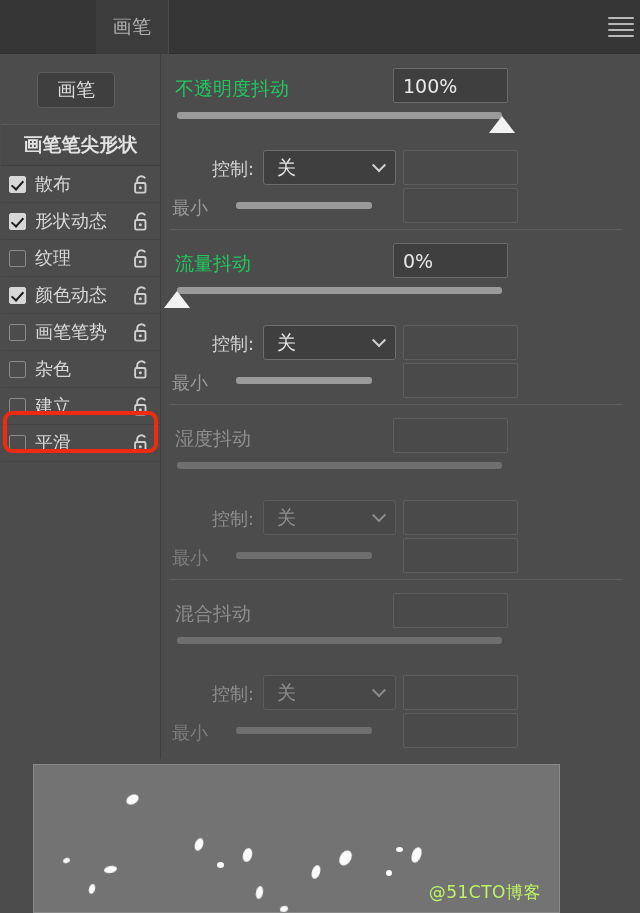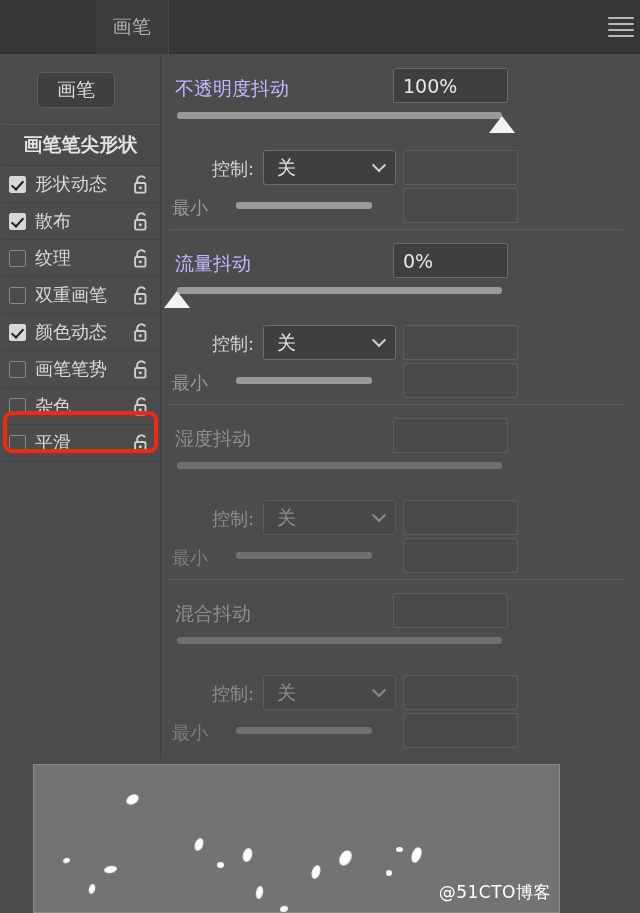--- a/index.html
+++ b/index.html
@@ -85,21 +85,21 @@
     background: #3f3f3f;
   }
 
   
   .content { position: absolute; left: 161px; top: 54px; width: 479px; height: 705px; }
   .section { position: absolute; left: 0; width: 479px; }
   .sec-sep {
     position: absolute; left: 9px; width: 452px; height: 1px; background: #5c5c5c;
   }
   .sec-title {
-    position: absolute; left: 14px; font-size: 19px; color: #c4b5fd; white-space: nowrap;
+    position: absolute; left: 14px; font-size: 19px; color: #22c55e; white-space: nowrap;
   }
   .val-box {
     position: absolute; height: 35px; background: #3f3f3f;
     border: 1px solid #6a6a6a; border-radius: 2px;
     display: flex; align-items: center; padding-left: 9px;
     color: #e8e8e8; font-size: 19px;
   }
   .val-box.empty { background: #4a4a4a; border-color: #5d5d5d; }
   .track {
     position: absolute; height: 7px; border-radius: 3px; background: #9a9a9a;
@@ -141,22 +141,22 @@
   .preview {
     position: absolute; left: 33px; top: 764px; width: 527px; height: 149px;
     background: #737373; border: 1px solid #8a8a8a;
     overflow: hidden;
   }
   .dab {
     position: absolute; background: #fbfbfb; border-radius: 50%;
     filter: blur(0.7px);
   }
   .watermark {
-    position: absolute; right: 8px; bottom: 8px;
-    font-size: 17px; color: #ffffff; letter-spacing: .5px;
+    position: absolute; right: 18px; bottom: 8px;
+    font-size: 17px; color: #bef264; letter-spacing: .5px;
   }
   .bottom-bg {
     position: absolute; left: 0; top: 759px; width: 640px; height: 154px;
     background: #4c4c4c;
   }
 </style>
 </head>
 <body>
 
 <div id="app">
@@ -177,75 +177,75 @@
   <div class="sidebar">
     <div class="brush-btn">
       <span>画笔</span>
     </div>
     <div class="tip-shape">
       <span>画笔笔尖形状</span>
     </div>
     <div class="opt-list" id="opt-list">
         <div class="opt-row checked">
           <span class="cb"></span>
+          <span class="lbl">散布</span>
+          <span class="lock"><svg viewBox="0 0 19 21" width="19" height="21">
+              <path d="M5.2 9.2V6.0a4.3 4.3 0 0 1 8.0-1.6" fill="none" stroke="#cfcfcf" stroke-width="1.9"></path>
+              <rect x="3.1" y="9.0" width="10.4" height="9.6" rx="1.4" fill="none" stroke="#cfcfcf" stroke-width="1.9"></rect>
+              <circle cx="8.3" cy="13.7" r="1.5" fill="#cfcfcf"></circle>
+            </svg></span>
+        </div>
+        <div class="opt-row checked">
+          <span class="cb"></span>
           <span class="lbl">形状动态</span>
           <span class="lock"><svg viewBox="0 0 19 21" width="19" height="21">
               <path d="M5.2 9.2V6.0a4.3 4.3 0 0 1 8.0-1.6" fill="none" stroke="#cfcfcf" stroke-width="1.9"></path>
               <rect x="3.1" y="9.0" width="10.4" height="9.6" rx="1.4" fill="none" stroke="#cfcfcf" stroke-width="1.9"></rect>
               <circle cx="8.3" cy="13.7" r="1.5" fill="#cfcfcf"></circle>
             </svg></span>
         </div>
+        <div class="opt-row">
+          <span class="cb"></span>
+          <span class="lbl">纹理</span>
+          <span class="lock"><svg viewBox="0 0 19 21" width="19" height="21">
+              <path d="M5.2 9.2V6.0a4.3 4.3 0 0 1 8.0-1.6" fill="none" stroke="#cfcfcf" stroke-width="1.9"></path>
+              <rect x="3.1" y="9.0" width="10.4" height="9.6" rx="1.4" fill="none" stroke="#cfcfcf" stroke-width="1.9"></rect>
+              <circle cx="8.3" cy="13.7" r="1.5" fill="#cfcfcf"></circle>
+            </svg></span>
+        </div>
         <div class="opt-row checked">
           <span class="cb"></span>
-          <span class="lbl">散布</span>
-          <span class="lock"><svg viewBox="0 0 19 21" width="19" height="21">
-              <path d="M5.2 9.2V6.0a4.3 4.3 0 0 1 8.0-1.6" fill="none" stroke="#cfcfcf" stroke-width="1.9"></path>
-              <rect x="3.1" y="9.0" width="10.4" height="9.6" rx="1.4" fill="none" stroke="#cfcfcf" stroke-width="1.9"></rect>
-              <circle cx="8.3" cy="13.7" r="1.5" fill="#cfcfcf"></circle>
-            </svg></span>
-        </div>
-        <div class="opt-row">
-          <span class="cb"></span>
-          <span class="lbl">纹理</span>
-          <span class="lock"><svg viewBox="0 0 19 21" width="19" height="21">
-              <path d="M5.2 9.2V6.0a4.3 4.3 0 0 1 8.0-1.6" fill="none" stroke="#cfcfcf" stroke-width="1.9"></path>
-              <rect x="3.1" y="9.0" width="10.4" height="9.6" rx="1.4" fill="none" stroke="#cfcfcf" stroke-width="1.9"></rect>
-              <circle cx="8.3" cy="13.7" r="1.5" fill="#cfcfcf"></circle>
-            </svg></span>
-        </div>
-        <div class="opt-row">
-          <span class="cb"></span>
-          <span class="lbl">双重画笔</span>
-          <span class="lock"><svg viewBox="0 0 19 21" width="19" height="21">
-              <path d="M5.2 9.2V6.0a4.3 4.3 0 0 1 8.0-1.6" fill="none" stroke="#cfcfcf" stroke-width="1.9"></path>
-              <rect x="3.1" y="9.0" width="10.4" height="9.6" rx="1.4" fill="none" stroke="#cfcfcf" stroke-width="1.9"></rect>
-              <circle cx="8.3" cy="13.7" r="1.5" fill="#cfcfcf"></circle>
-            </svg></span>
-        </div>
-        <div class="opt-row checked">
-          <span class="cb"></span>
           <span class="lbl">颜色动态</span>
           <span class="lock"><svg viewBox="0 0 19 21" width="19" height="21">
               <path d="M5.2 9.2V6.0a4.3 4.3 0 0 1 8.0-1.6" fill="none" stroke="#cfcfcf" stroke-width="1.9"></path>
               <rect x="3.1" y="9.0" width="10.4" height="9.6" rx="1.4" fill="none" stroke="#cfcfcf" stroke-width="1.9"></rect>
               <circle cx="8.3" cy="13.7" r="1.5" fill="#cfcfcf"></circle>
             </svg></span>
         </div>
         <div class="opt-row">
           <span class="cb"></span>
           <span class="lbl">画笔笔势</span>
           <span class="lock"><svg viewBox="0 0 19 21" width="19" height="21">
               <path d="M5.2 9.2V6.0a4.3 4.3 0 0 1 8.0-1.6" fill="none" stroke="#cfcfcf" stroke-width="1.9"></path>
               <rect x="3.1" y="9.0" width="10.4" height="9.6" rx="1.4" fill="none" stroke="#cfcfcf" stroke-width="1.9"></rect>
               <circle cx="8.3" cy="13.7" r="1.5" fill="#cfcfcf"></circle>
             </svg></span>
         </div>
         <div class="opt-row">
           <span class="cb"></span>
           <span class="lbl">杂色</span>
+          <span class="lock"><svg viewBox="0 0 19 21" width="19" height="21">
+              <path d="M5.2 9.2V6.0a4.3 4.3 0 0 1 8.0-1.6" fill="none" stroke="#cfcfcf" stroke-width="1.9"></path>
+              <rect x="3.1" y="9.0" width="10.4" height="9.6" rx="1.4" fill="none" stroke="#cfcfcf" stroke-width="1.9"></rect>
+              <circle cx="8.3" cy="13.7" r="1.5" fill="#cfcfcf"></circle>
+            </svg></span>
+        </div>
+        <div class="opt-row">
+          <span class="cb"></span>
+          <span class="lbl">建立</span>
           <span class="lock"><svg viewBox="0 0 19 21" width="19" height="21">
               <path d="M5.2 9.2V6.0a4.3 4.3 0 0 1 8.0-1.6" fill="none" stroke="#cfcfcf" stroke-width="1.9"></path>
               <rect x="3.1" y="9.0" width="10.4" height="9.6" rx="1.4" fill="none" stroke="#cfcfcf" stroke-width="1.9"></rect>
               <circle cx="8.3" cy="13.7" r="1.5" fill="#cfcfcf"></circle>
             </svg></span>
         </div>
         <div class="opt-row">
           <span class="cb"></span>
           <span class="lbl">平滑</span>
           <span class="lock"><svg viewBox="0 0 19 21" width="19" height="21">

